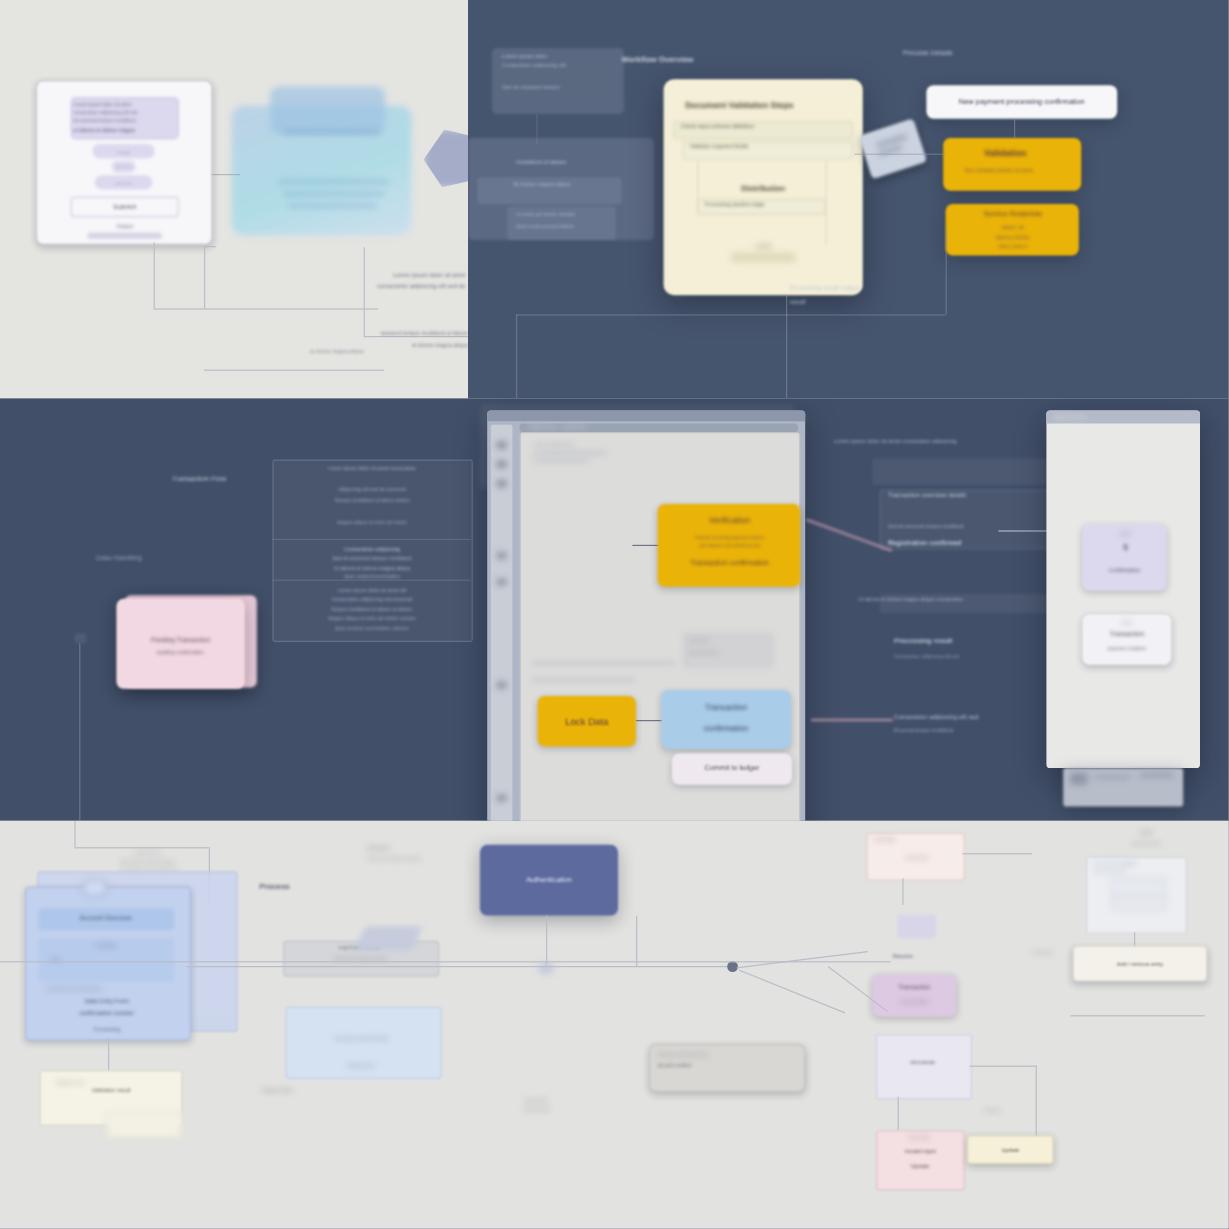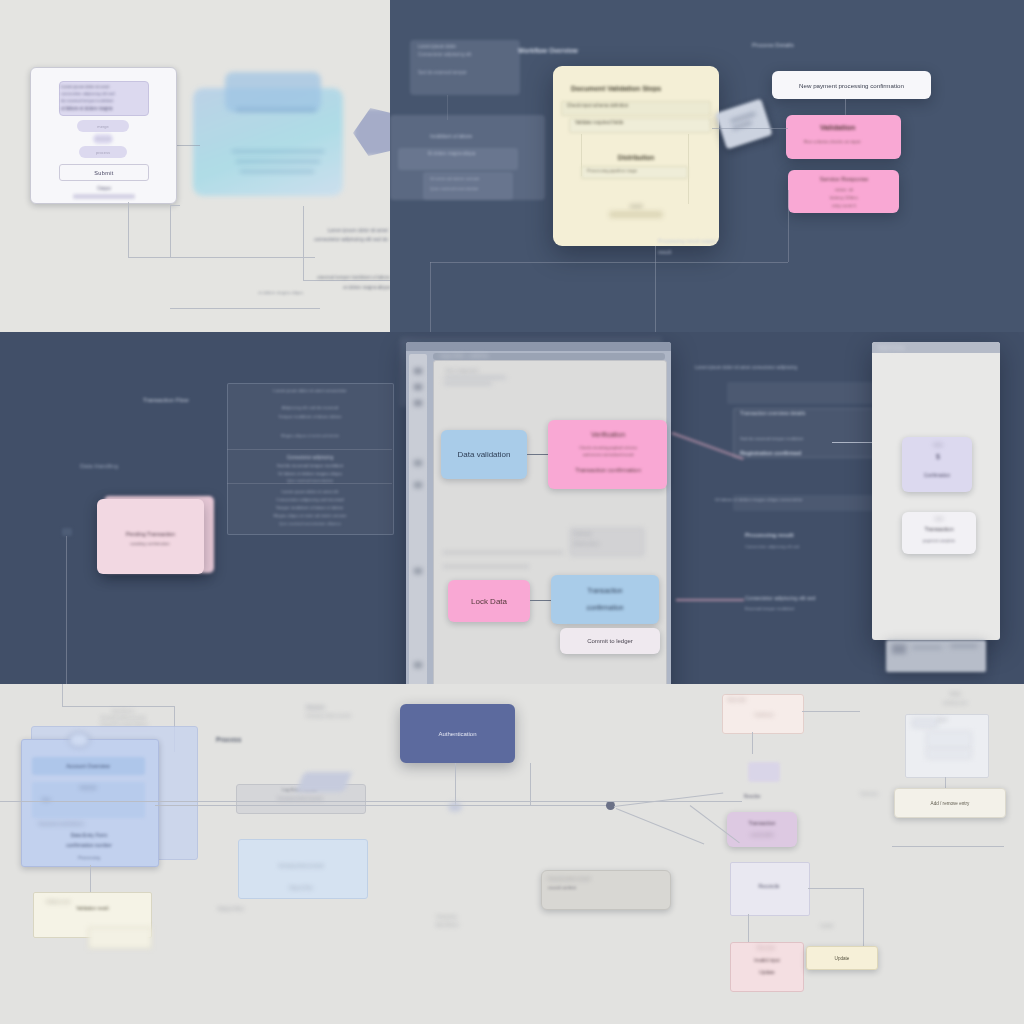--- a/index.html
+++ b/index.html
@@ -29,21 +29,21 @@
   }
   .line{position:absolute;background:#8b93a5;}
   .lineL{position:absolute;background:#b9bdc6;}
   .linePink{position:absolute;background:#c79ab0;}
 
   .shadow-sm{box-shadow:0 2px 6px rgba(20,26,40,.22);}
   .shadow-md{box-shadow:0 4px 14px rgba(16,22,36,.30);}
   .shadow-lg{box-shadow:0 8px 26px rgba(10,16,30,.38);}
 
   .blue{background:#a9cce9;color:#2d3d55;}
-  .pink{background:#f9a8d4;color:#53383a;}
+  .pink{background:#eab308;color:#53383a;}
   .lav{background:#dcd9ef;color:#3c3b56;}
   .pinkpale{background:#f2d8e2;color:#4d3a44;}
   .white{background:#f7f7fa;color:#3a3f4d;}
   .cream{background:#f4efd6;color:#4a463a;}
 
   .ctr{display:flex;align-items:center;justify-content:center;text-align:center;}
   .col{display:flex;flex-direction:column;align-items:center;justify-content:center;text-align:center;}
 
   .ghost{opacity:.30;}
   .ghost2{opacity:.18;}
@@ -232,23 +232,20 @@
 
     <div class="panel" style="left:433px;top:28px;width:232px;height:330px;background:#dcdcdb;border:1px solid #c0c2c7;">
       <div class="txt softest" style="left:12px;top:7px;width:90px;font-size:4px;color:#8d909a;">Flow configuration</div>
       <div class="panel softest" style="left:10px;top:15px;width:62px;height:3px;background:#c3c5cb;"></div>
       <div class="panel softest" style="left:10px;top:21px;width:48px;height:3px;background:#c3c5cb;"></div>
     </div>
 
     <div class="panel" style="left:433px;top:21px;width:232px;height:7px;background:#9aa3b4;"></div>
     <div class="txt softest" style="left:440px;top:21px;width:150px;font-size:3.6px;color:#e6e9ef;line-height:7px;">Diagram Editor — untitled flow</div>
 
-    <div class="card blue shadow-sm soft ctr" style="left:441px;top:98px;width:86px;height:49px;font-size:8px;color:#2e3e56;">
-      <span>Data validation</span>
-    </div>
     <div class="line" style="left:527px;top:122px;width:22px;height:1px;background:#6d7586;"></div>
 
     <div class="card pink shadow-sm soft" style="left:548px;top:88px;width:119px;height:69px;">
       <div class="txt softer ctr" style="left:14px;top:9px;width:92px;height:10px;font-size:7px;color:#5a3c3e;">Verification</div>
       <div class="txt softer ctr" style="left:8px;top:24px;width:104px;height:7px;font-size:3.8px;color:#6d4d4f;">Checks incoming payload schema</div>
       <div class="txt softer ctr" style="left:8px;top:31px;width:104px;height:7px;font-size:3.8px;color:#6d4d4f;">and returns normalized record</div>
       <div class="txt softer ctr" style="left:4px;top:45px;width:112px;height:10px;font-size:6px;color:#54383a;">Transaction confirmation</div>
     </div>
 
     <div class="panel softest" style="left:570px;top:196px;width:72px;height:26px;background:#d2d2d4;border:1px solid #c0c1c6;border-radius:2px;"></div>

